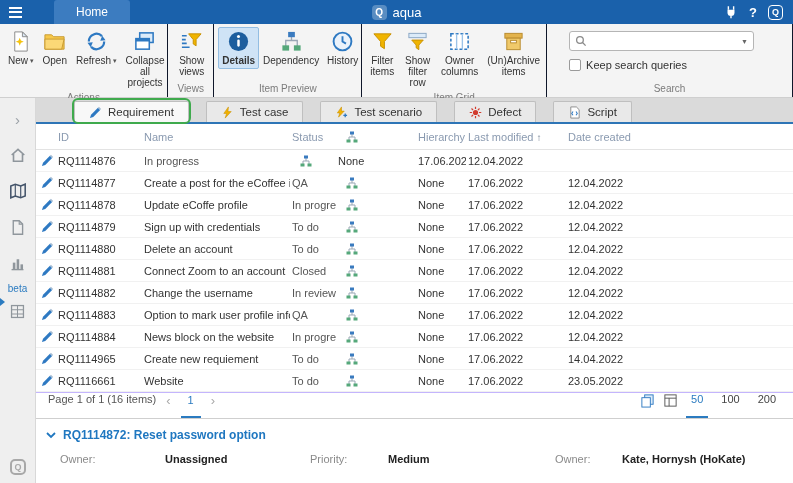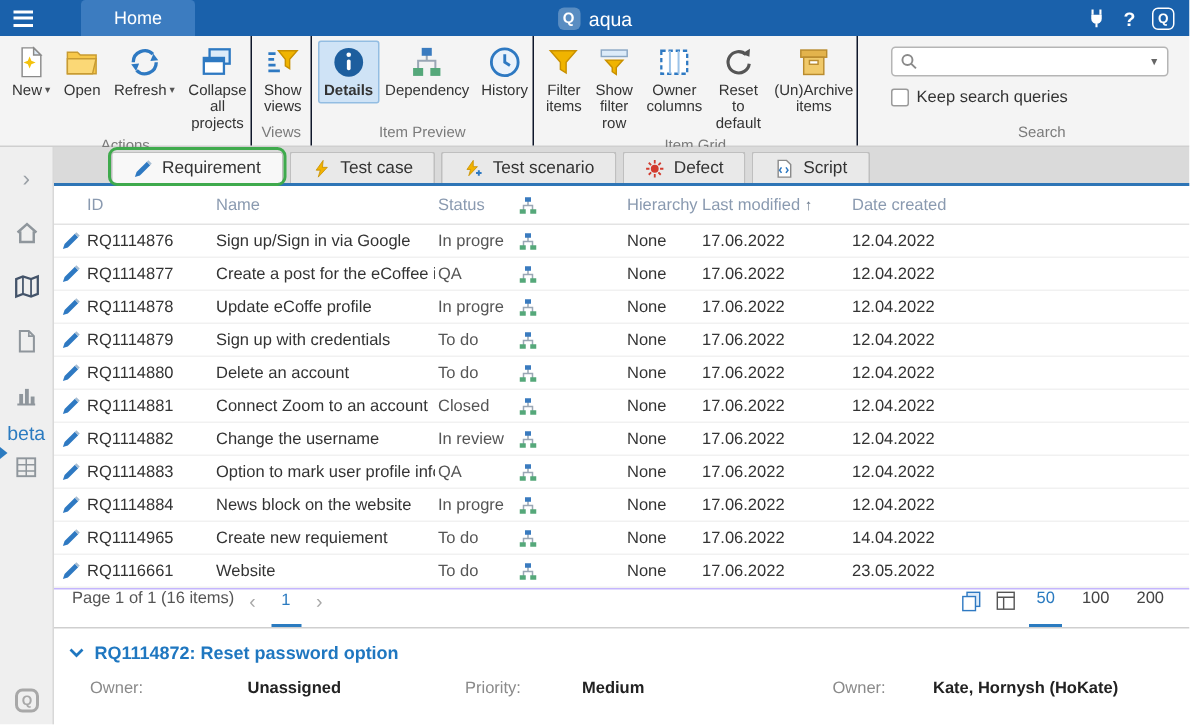--- a/index.html
+++ b/index.html
@@ -38,28 +38,28 @@
   .search-box { flex:1; height:20px; background:#fff; border:1px solid #b5b5b5; border-radius:3px; display:flex; align-items:center; padding:0 5px; gap:4px; }
   .search-box input { border:none; outline:none; flex:1; min-width:0; font-size:11px; font-family:"Liberation Sans",sans-serif; background:transparent; }
   .combo-caret { font-size:7px; color:#666; }
   .keep-row { display:flex; align-items:center; gap:5px; padding:8px 0 0 22px; font-size:11px; color:#333; }
   .checkbox { width:12px; height:12px; border:1px solid #9a9a9a; background:#fff; border-radius:2px; cursor:pointer; }
 
   
   .sidebar { position:absolute; top:98px; left:0; width:36px; bottom:0; background:#efefef; border-right:1px solid #d8d8d8; display:flex; flex-direction:column; align-items:center; padding-top:6px; gap:6px; }
   .side-item { width:36px; height:30px; display:flex; align-items:center; justify-content:center; cursor:pointer; }
   .side-chevron { color:#9aa0a6; font-size:15px; }
-  .beta-label { font-size:13px; color:#2b7bc0; line-height:10px; margin-bottom:-4px; }
+  .beta-label { font-size:10px; color:#2b7bc0; line-height:10px; margin-bottom:-4px; }
   .beta-marker { position:absolute; left:0; top:200px; width:0; height:0; border-left:5px solid #2b7bc0; border-top:4px solid transparent; border-bottom:4px solid transparent; }
   .side-logo { position:absolute; bottom:8px; left:0; width:36px; display:flex; justify-content:center; }
   .side-logo .qbox { width:16px; height:16px; border:2px solid #a8a8a8; border-radius:5px; display:flex; align-items:center; justify-content:center; color:#a8a8a8; font-size:9px; font-weight:bold; }
 
   
   .main { position:absolute; top:98px; left:36px; right:0; bottom:0; display:flex; flex-direction:column; background:#fff; }
-  .tabstrip { height:26px; background:#dadada; display:flex; align-items:flex-end; padding-left:38px; gap:4px; border-bottom:2px solid #2e75b6; flex:none; }
+  .tabstrip { height:26px; background:#dadada; display:flex; align-items:flex-end; padding-left:38px; gap:17px; border-bottom:2px solid #2e75b6; flex:none; }
   .tab { height:21px; display:flex; align-items:center; gap:6px; padding:0 14px; background:#e9e9e9; border:1px solid #bfbfbf; border-bottom:none; border-radius:2px 2px 0 0; font-size:11.5px; color:#333; cursor:pointer; position:relative; }
   .tab svg { width:13px; height:13px; }
   .tab.active { background:#f8f8f8; }
   .tab.active::after { content:""; position:absolute; inset:-4px -3px -2px -3px; border:2px solid #3faa4d; border-radius:6px; pointer-events:none; }
 
   :root { --cols: 20px 86px 148px 46px 80px 50px 100px 112px 1fr; }
   .grid-header { flex:none; display:grid; grid-template-columns:var(--cols); height:26px; align-items:center; font-size:11px; color:#8a9ab0; border-bottom:1px solid #e3e3e3; background:#fff; }
   .hc { padding-left:2px; white-space:nowrap; overflow:hidden; }
   .hc .sort { color:#6b7a8d; margin-left:3px; font-size:10px; }
   .hc svg { width:12px; height:12px; margin-left:8px; }
@@ -247,29 +247,20 @@
           <svg viewBox="0 0 24 24">
               <rect x="3" y="4" width="18" height="16" fill="#fff" stroke="#2e79c2" stroke-width="1.6" stroke-dasharray="3 2"></rect>
               <path d="M9 4v16M15 4v16" stroke="#9cc3e8" stroke-width="1.4"></path>
             </svg>
         </span>
         <span>Owner columns</span>
       </div>
       <div class="rbtn">
         <span>
           <svg viewBox="0 0 24 24">
-              <path d="M19.3 13a7.4 7.4 0 1 1-2.2-6.3" stroke="#555" stroke-width="2.2" fill="none"></path>
-              <path d="M19.8 2.6l-.4 5.6-5.2-2.2z" fill="#555"></path>
-            </svg>
-        </span>
-        <span>Reset to default</span>
-      </div>
-      <div class="rbtn">
-        <span>
-          <svg viewBox="0 0 24 24">
               <rect x="3" y="3.5" width="18" height="5" fill="#e3b34c" stroke="#b98b2e"></rect>
               <rect x="5" y="8.5" width="14" height="12" fill="#f0c96a" stroke="#b98b2e"></rect>
               <rect x="9" y="10.8" width="6" height="2.6" fill="#fff" stroke="#b98b2e"></rect>
             </svg>
         </span>
         <span>(Un)Archive items</span>
       </div>
     </div>
     <div class="rgroup-label">Item Grid</div>
   </div>
@@ -420,21 +411,20 @@
 
   <div class="grid-body">
       <div class="trow">
         <span class="c icon">
           <svg viewBox="0 0 14 14">
             <path d="M1 13l1.2-3.6L9.6 2l2.4 2.4-7.4 7.4L1 13z" fill="#2e79c2"></path>
             <path d="M9.6 2l1.1-1.1 2.4 2.4-1.1 1.1z" fill="#a7bdd2"></path>
           </svg>
         </span>
         <span class="c id">RQ1114876</span>
-        <span class="c name">Sign up/Sign in via Google</span>
         <span class="c status">In progress</span>
         <span class="c dep">
           <svg viewBox="0 0 12 12">
             <path d="M6 3v3M3 9V6h6v3" stroke="#9aa7b5" stroke-width="1" fill="none"></path>
             <rect x="4" y="0.5" width="4" height="3" fill="#3a7bbf"></rect>
             <rect x="0.5" y="8.5" width="4" height="3" fill="#55a87a"></rect>
             <rect x="7.5" y="8.5" width="4" height="3" fill="#55a87a"></rect>
           </svg>
         </span>
         <span class="c hier">None</span>

